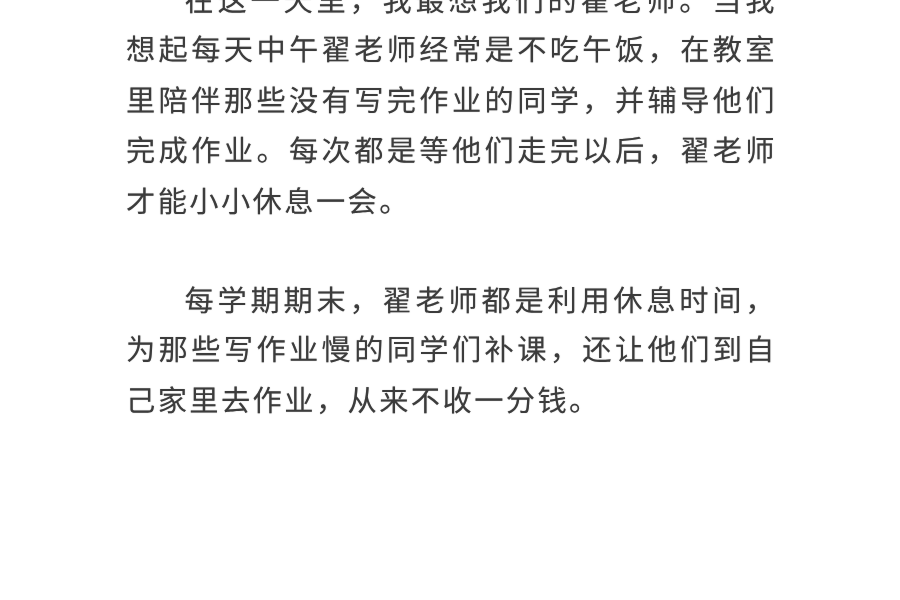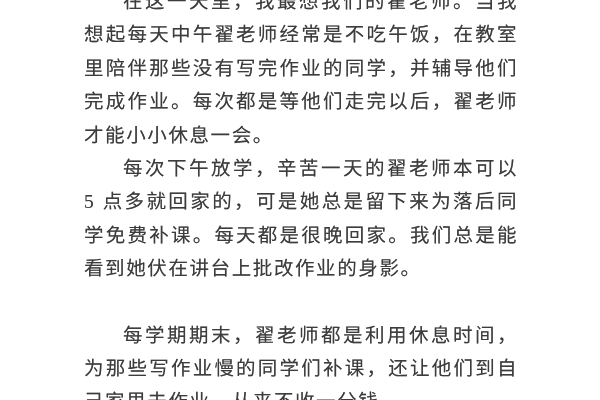--- a/index.html
+++ b/index.html
@@ -33,17 +33,16 @@
   .essay p.gap-before {
     margin-top: 33px;
   }
 </style>
 </head>
 <body>
 
 <div class="page">
   <div class="essay">
     <p>在这一天里，我最想我们的翟老师。当我想起每天中午翟老师经常是不吃午饭，在教室里陪伴那些没有写完作业的同学，并辅导他们完成作业。每次都是等他们走完以后，翟老师才能小小休息一会。</p>
-    <p>每次下午放学，辛苦一天的翟老师本可以 5 点多就回家的，可是她总是留下来为落后同学免费补课。每天都是很晚回家。我们总是能看到她伏在讲台上批改作业的身影。</p>
     <p class="gap-before">每学期期末，翟老师都是利用休息时间，为那些写作业慢的同学们补课，还让他们到自己家里去作业，从来不收一分钱。</p>
 
   </div>
 </div>
 
 </body></html>

